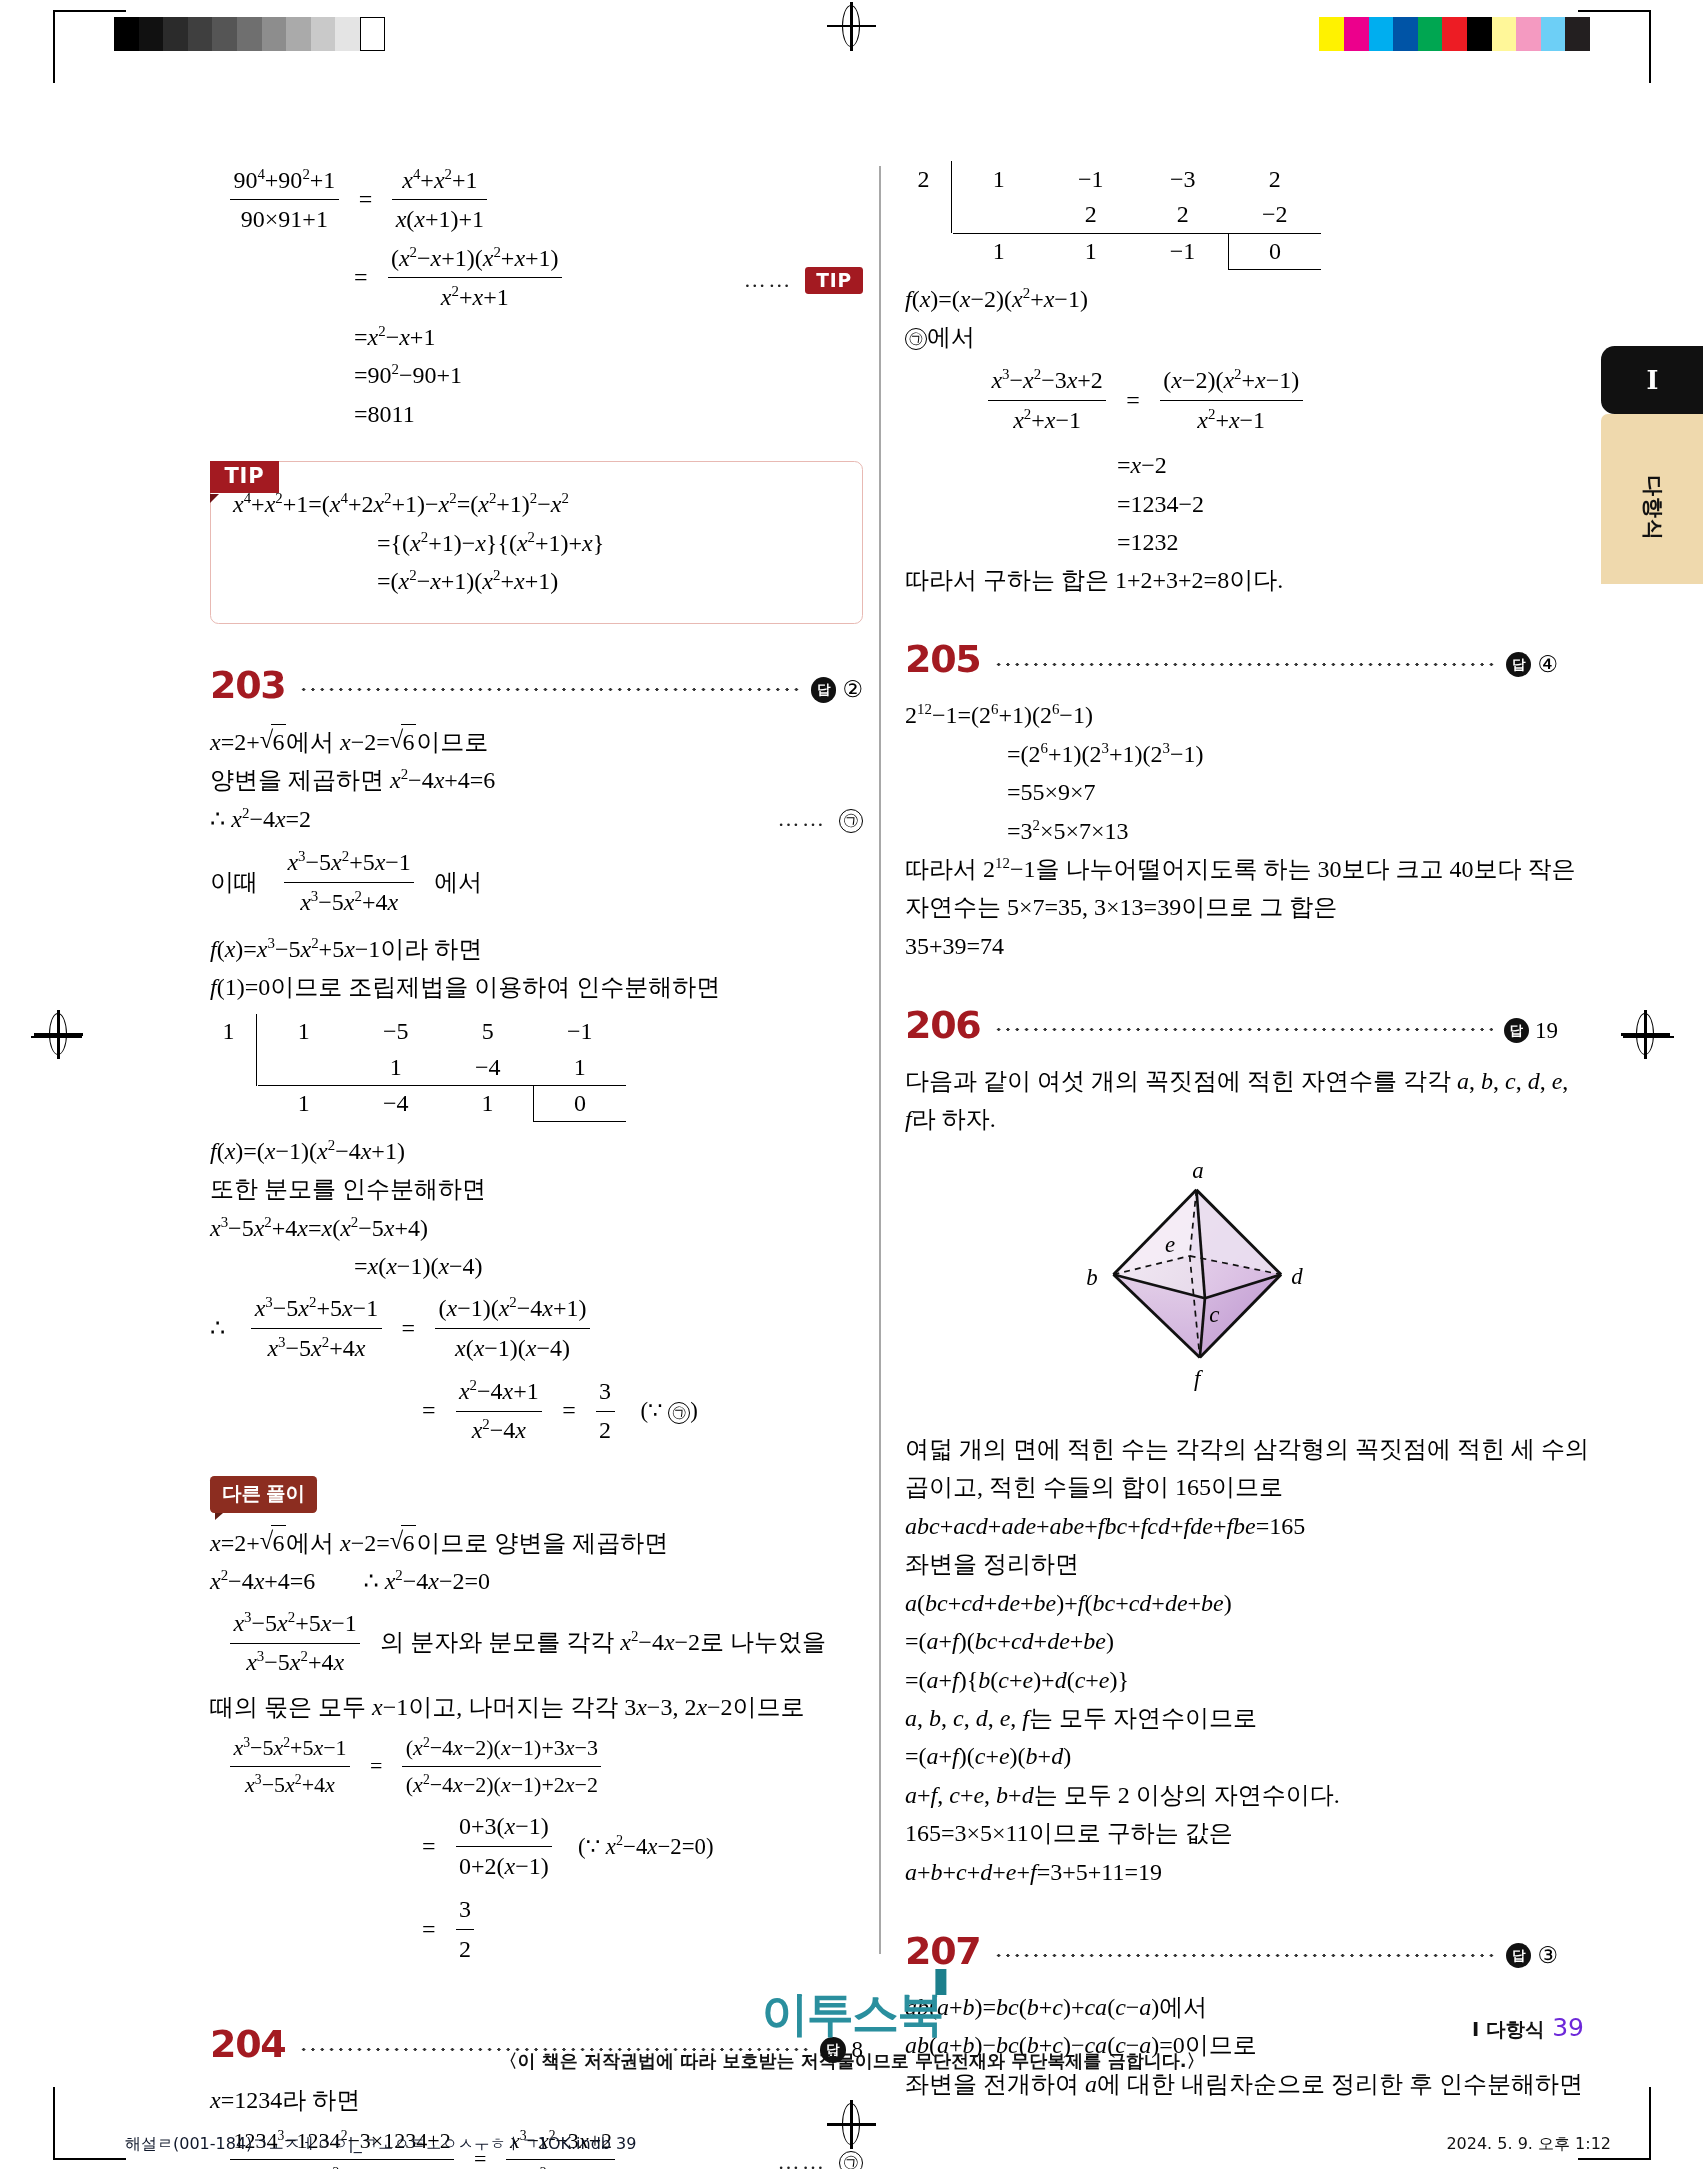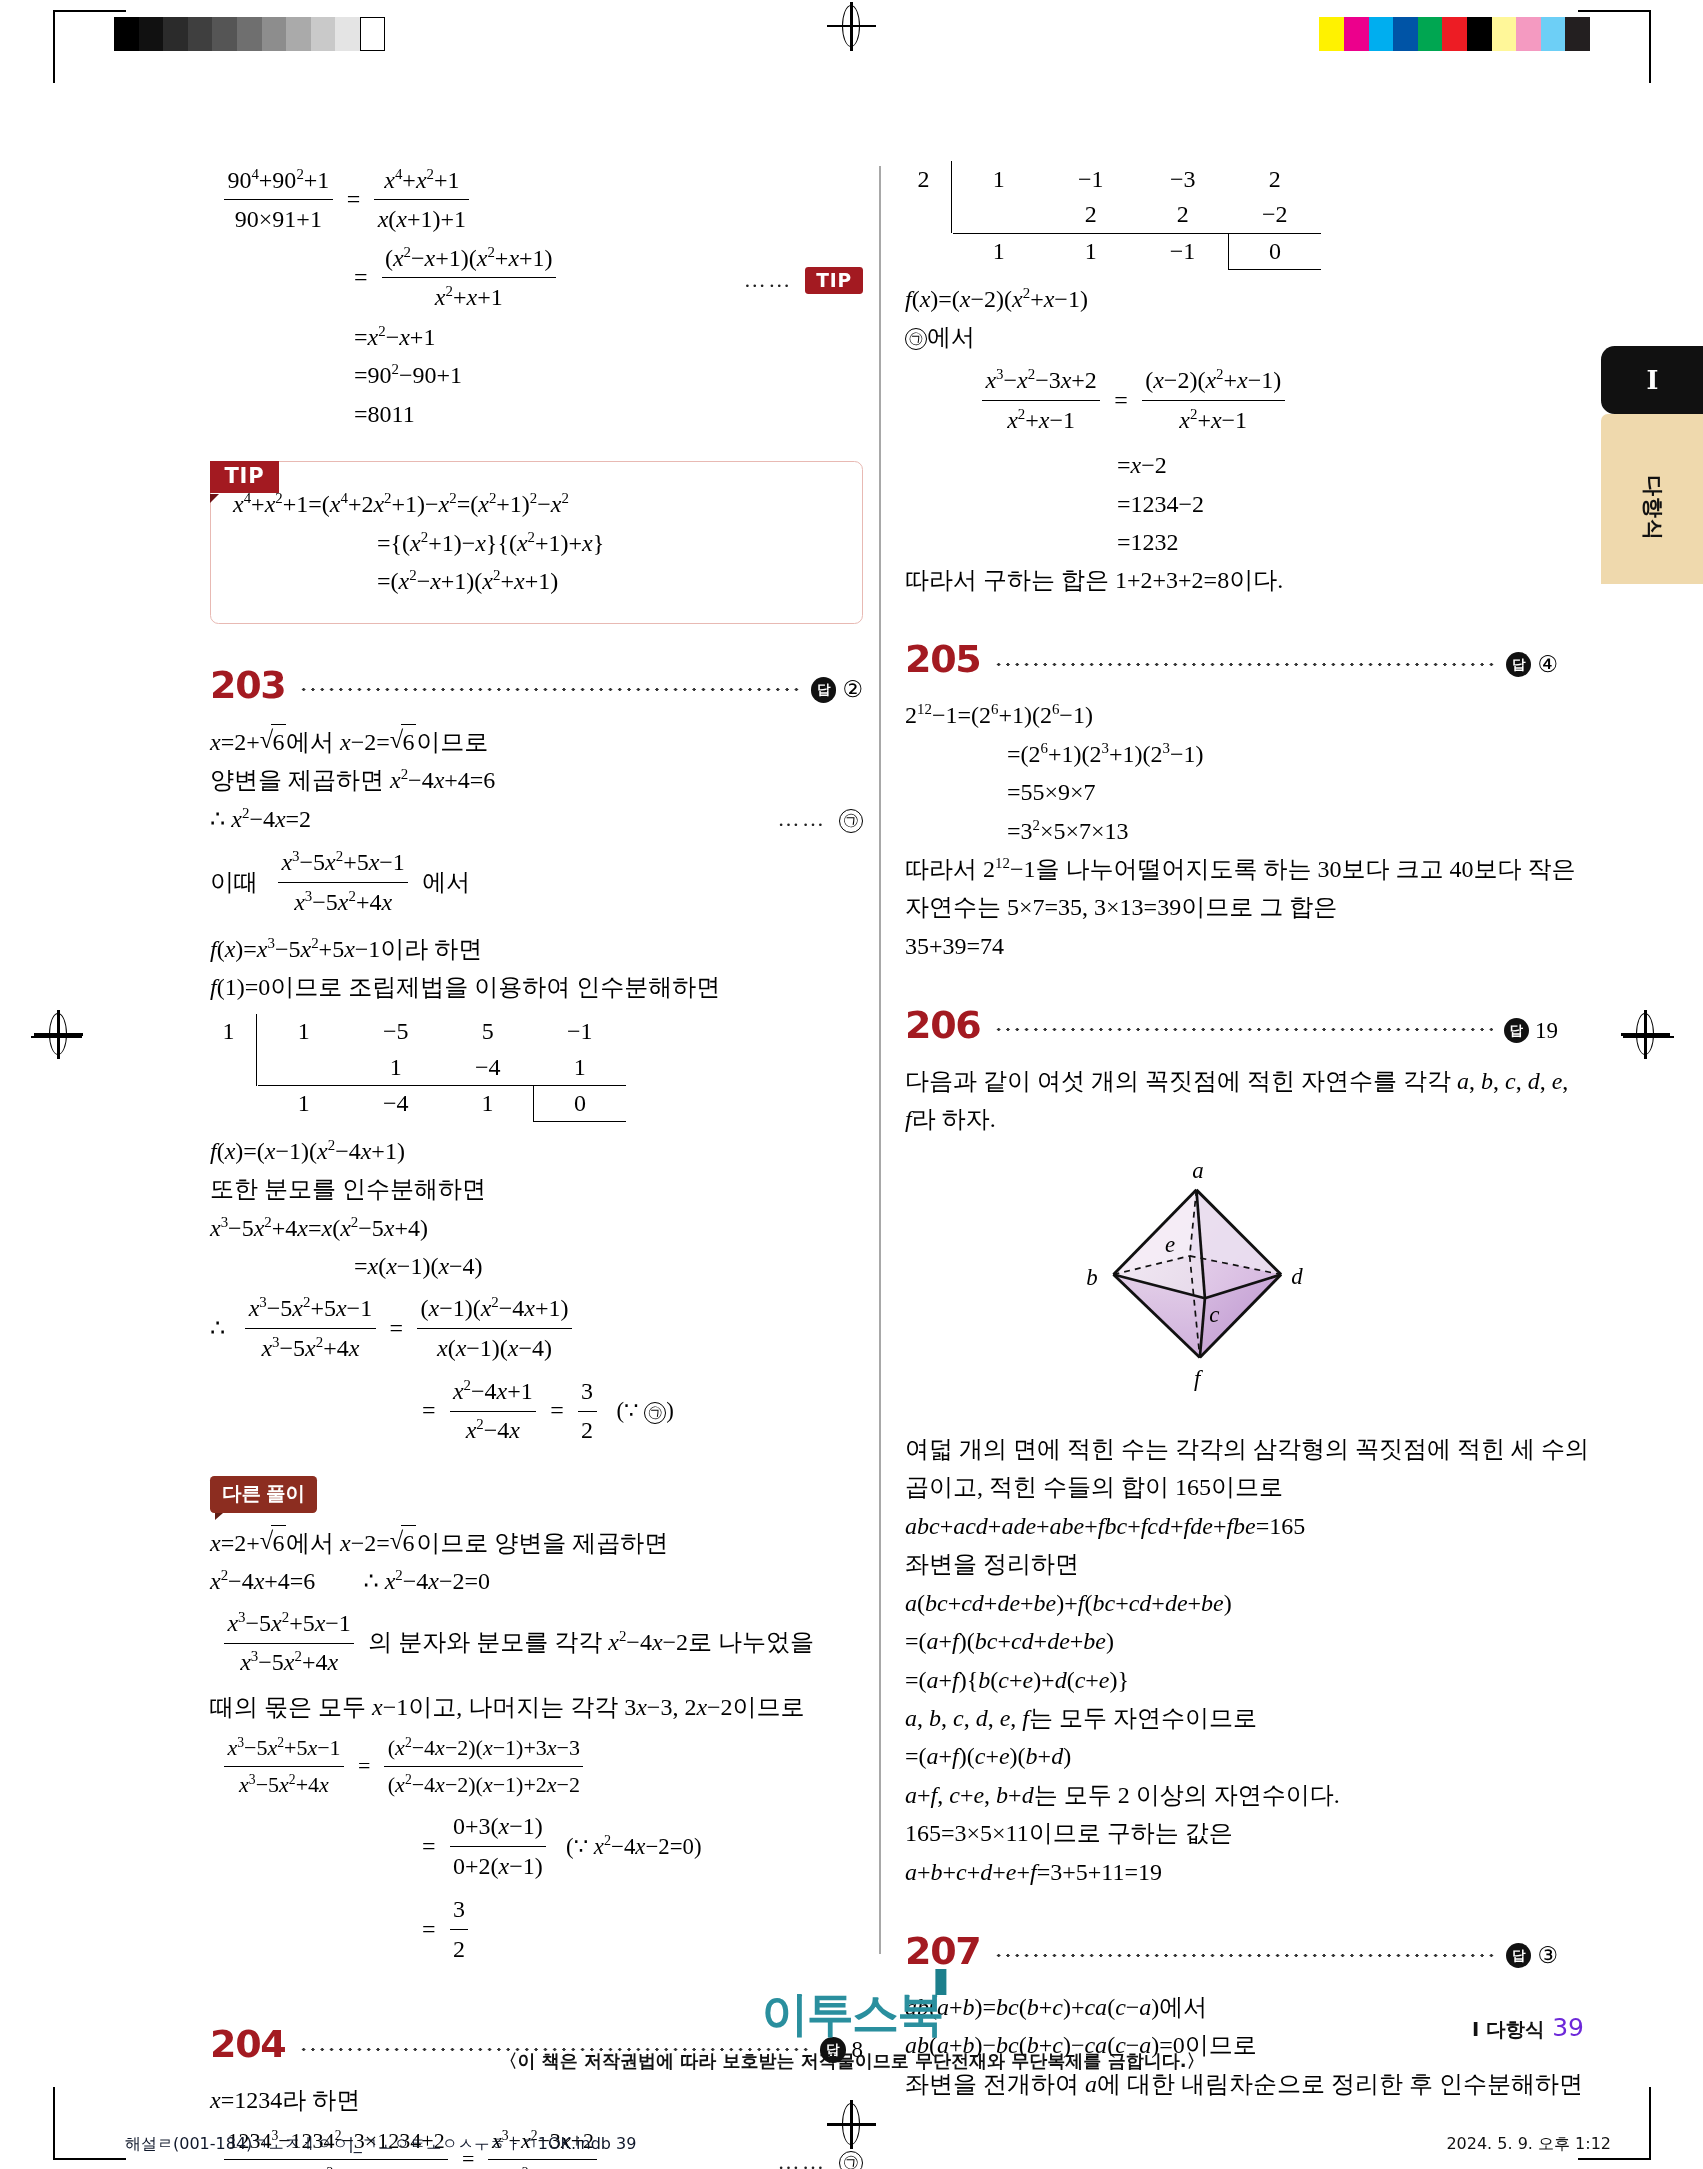--- a/index.html
+++ b/index.html
@@ -75,21 +75,21 @@
   }
 
   
   .ln { font-size:24px; line-height:1.46; margin:3.4px 0; color:#000; white-space:nowrap; }
   .m { font-family:"Liberation Serif", serif; }
   .m i, .vr { font-style:italic; }
   sup { font-size:0.62em; vertical-align:super; line-height:0; }
 
   
   .frac { display:inline-flex; flex-direction:column; vertical-align:middle;
-          text-align:center; margin:0 14px; position:relative; top:-1.7px; }
+          text-align:center; margin:0 20px; position:relative; top:-1.7px; }
   .frac > span { display:block; padding:0 3.4px; }
   .frac .num { border-bottom:1.7px solid #000; padding-bottom:1.7px; }
   .frac .den { padding-top:1.7px; }
 
   
   .sqrt { display:inline-block; position:relative; padding-left:11px; }
   .sqrt::before {
     content:"\221A"; position:absolute; left:0; top:-1.7px; font-size:1.02em;
   }
   .sqrt > span { border-top:1.7px solid #000; padding:0 1.7px; display:inline-block; }

